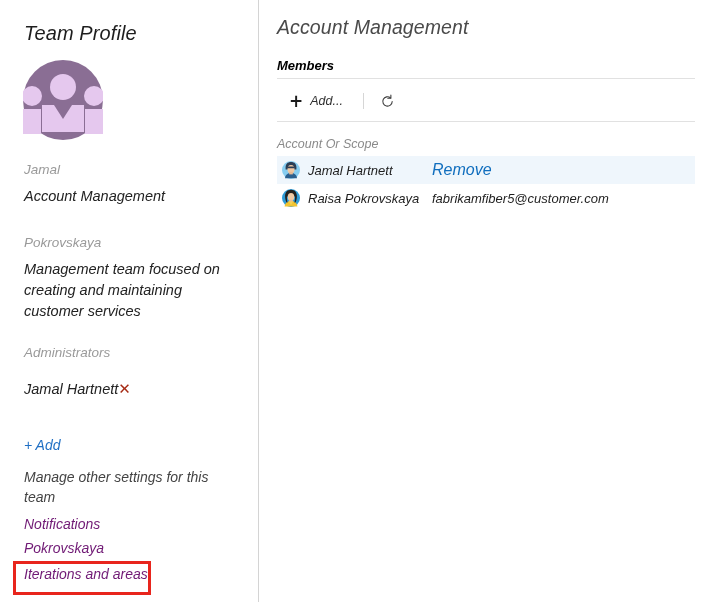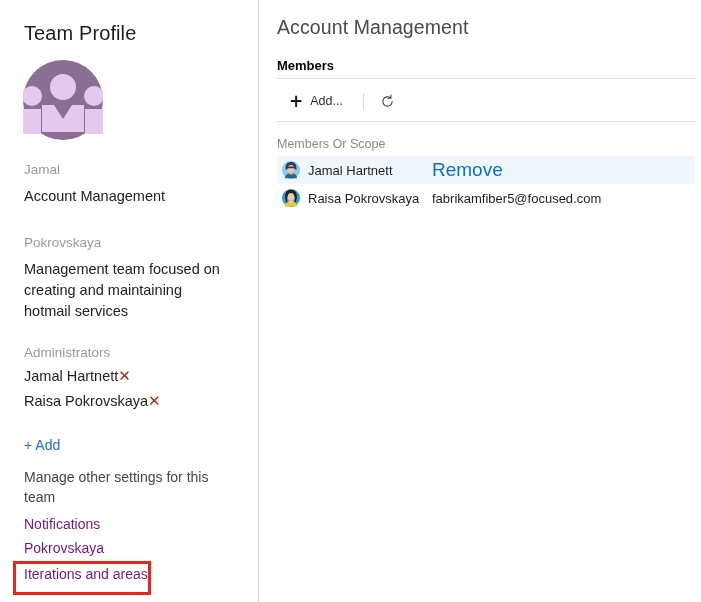--- a/index.html
+++ b/index.html
@@ -14,20 +14,21 @@
     color: #333333;
     overflow: hidden;
     position: relative;
   }
 
   
   .page {
     position: relative;
     width: 701px;
     height: 524px;
+    font-style: italic;
   }
   .left-pane {
     position: absolute;
     left: 0; top: 0;
     width: 259px;
     height: 602px;
     box-sizing: border-box;
     border-right: 1px solid #d4d4d4;
     background: #ffffff;
   }
@@ -76,21 +77,21 @@
 
   .block-name        { top: 161px; }
   .block-description { top: 234px; }
   .block-admins      { top: 344px; }
 
   .admin-row {
     font-size: 14.5px;
     color: #222222;
     line-height: 22px;
     white-space: nowrap;
-    margin-top: 3px;
+    margin-top: 16px;
   }
   .admin-row:first-of-type { margin-top: 7px; }
   .remove-x {
     color: #a62a14;
     font-weight: bold;
     font-size: 15px;
     font-family: "DejaVu Sans", sans-serif;
     cursor: pointer;
     padding-left: 0px;
   }
@@ -251,21 +252,21 @@
     white-space: nowrap;
   }
   .cell-user {
     flex: 1;
     font-size: 13px;
     color: #1e1e1e;
     white-space: nowrap;
   }
   .cell-action {
     width: 86px;
-    font-size: 19px;
+    font-size: 16px;
     color: #106ebe;
     cursor: pointer;
     white-space: nowrap;
     text-align: left;
   }
   .user-avatar { width: 18px; height: 18px; flex: 0 0 18px; }
 </style>
 </head>
 <body>
 
@@ -291,33 +292,30 @@
       </svg>
     </div>
 
     <div class="field-block block-name">
       <div class="field-label">Jamal</div>
       <div class="field-value">Account Management</div>
     </div>
 
     <div class="field-block block-description">
       <div class="field-label">Pokrovskaya</div>
-      <div class="field-value">Management team focused on creating and maintaining hotmail services</div>
+      <div class="field-value">Management team focused on creating and maintaining customer services</div>
     </div>
 
     <div class="field-block block-admins">
       <div class="field-label">Administrators</div>
 
       <div class="admin-row">
         <span>Jamal Hartnett</span><span class="remove-x">✕</span>
       </div>
 
-      <div class="admin-row">
-        <span>Raisa Pokrovskaya</span><span class="remove-x">✕</span>
-      </div>
     </div>
 
     <div class="add-admin-link">+ Add</div>
 
     <div class="manage-text">Manage other settings for this team</div>
 
     <div class="side-link link-notifications">Notifications</div>
     <div class="side-link link-dashboards">Pokrovskaya</div>
     <div class="side-link link-iterations">Iterations and areas</div>
 
@@ -343,21 +341,21 @@
           <path d="M13 8 A5 5 0 1 1 11.2 4.1" fill="none" stroke="#3b3b3b" stroke-width="1.15" stroke-linecap="round"></path>
           <path d="M11.6 1.2 L11.6 4.6 L8.3 4.6" fill="none" stroke="#3b3b3b" stroke-width="1.15" stroke-linecap="round" stroke-linejoin="round"></path>
         </svg>
       </div>
     </div>
 
     <div class="rule rule-bottom"></div>
 
     <div class="tbl">
       <div class="tbl-head">
-        <div class="th th-user">Members Or Scope</div>
+        <div class="th th-user">Account Or Scope</div>
       </div>
 
       <div class="tbl-row selected">
         <div class="cell-name">
           <span class="user-avatar">
             <svg width="18" height="18" viewBox="0 0 18 18">
               <circle cx="9" cy="9" r="9" fill="#87cdf0"></circle>
               <path d="M9 1 C5.4 1 3.6 3.2 3.6 6.4 L3.6 8.6 L14.4 8.6 L14.4 6.4 C14.4 3.2 12.6 1 9 1 Z" fill="#2c3e55"></path>
               <path d="M3 17.2 C3.4 13.6 5.9 12.1 9 12.1 C12.1 12.1 14.6 13.6 15 17.2 Z" fill="#2b5f8e"></path>
               <ellipse cx="9" cy="8.2" rx="3.5" ry="4.3" fill="#f0c9a4"></ellipse>
@@ -377,19 +375,19 @@
               <circle cx="9" cy="9" r="9" fill="#2e9bd6"></circle>
               <path d="M2.6 17.4 C3.2 13.6 5.9 12.0 9 12.0 C12.1 12.0 14.8 13.6 15.4 17.4 Z" fill="#f2c431"></path>
               <path d="M9 0.8 C5.0 0.8 3.1 3.6 3.1 7.2 C3.1 10.0 3.9 12.4 4.6 13.6 L5.6 13.6 C5.0 11.8 4.9 9.6 4.9 7.6 L13.1 7.6 C13.1 9.6 13.0 11.8 12.4 13.6 L13.4 13.6 C14.1 12.4 14.9 10.0 14.9 7.2 C14.9 3.6 13.0 0.8 9 0.8 Z" fill="#23211f"></path>
               <ellipse cx="9" cy="8.0" rx="3.3" ry="4.1" fill="#f0c9a4"></ellipse>
               <rect x="7.4" y="10.6" width="3.2" height="2.6" fill="#e8bb94"></rect>
               <path d="M6.9 12.6 L9 16.2 L11.1 12.6 Z" fill="#f5d455"></path>
             </svg>
           </span>
           <span class="cell-name-text">Raisa Pokrovskaya</span>
         </div>
-        <div class="cell-user">fabrikamfiber5@focused.com</div>
+        <div class="cell-user">fabrikamfiber5@customer.com</div>
         <div class="cell-action"></div>
       </div>
     </div>
 
   </div>
 </div>
 
 </body></html>

